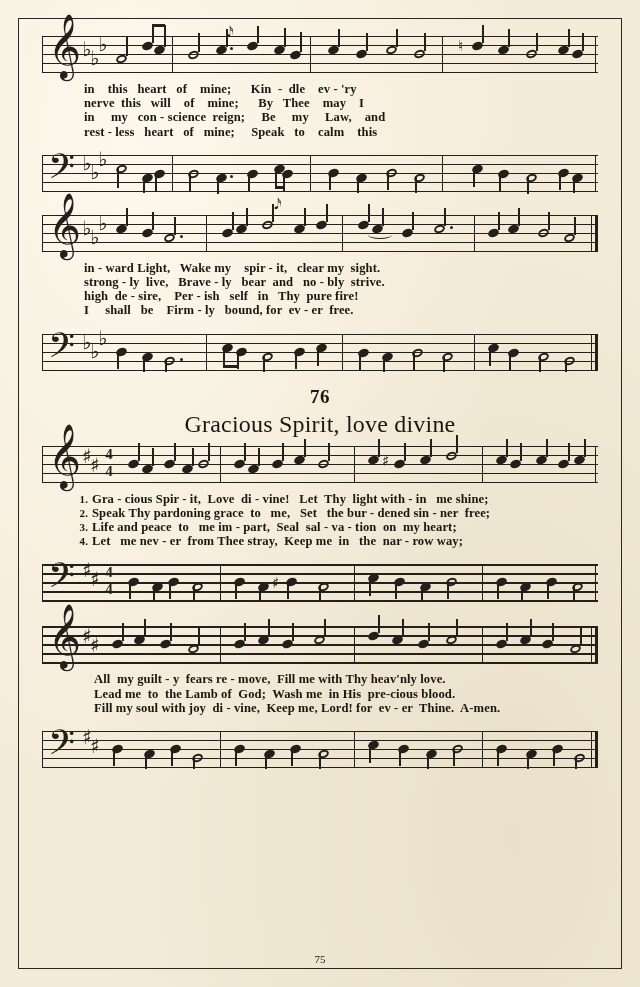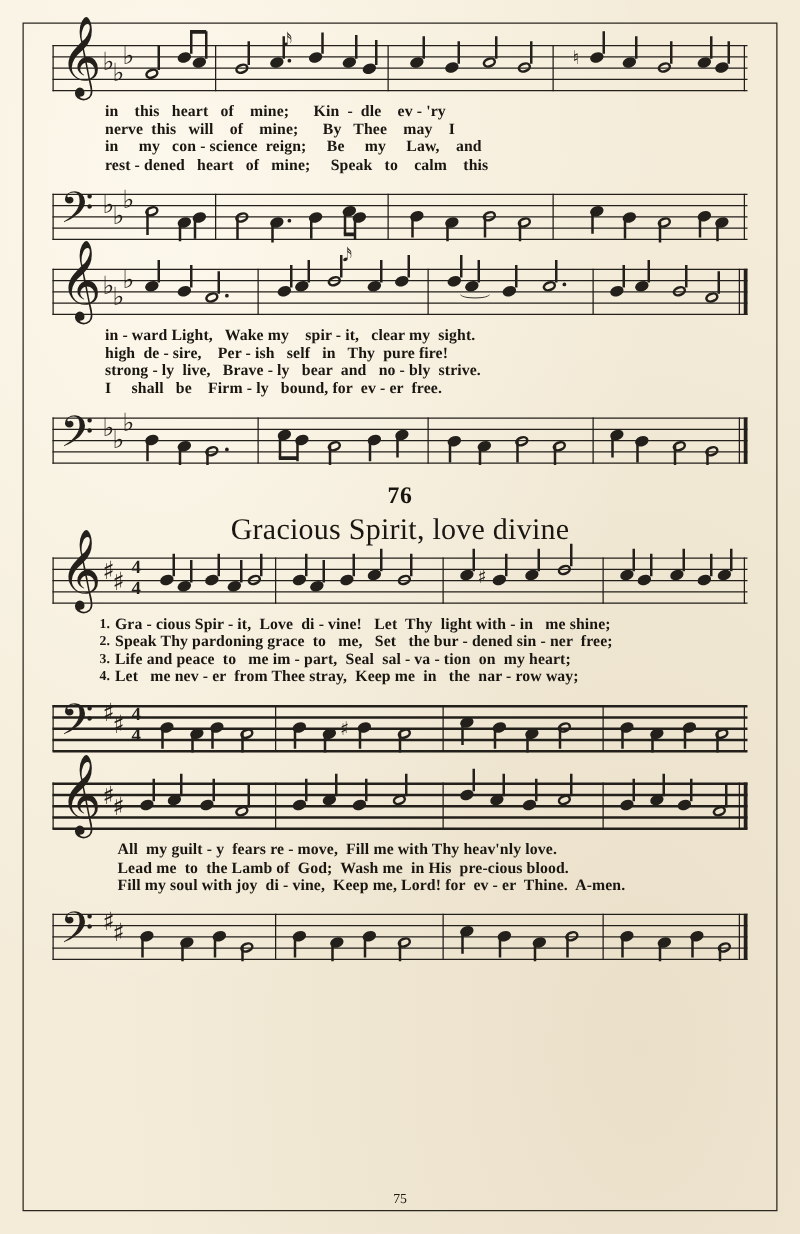--- a/index.html
+++ b/index.html
@@ -309,21 +309,21 @@
         <div class="stem" style="left:526px; top:-1px; height:18px;"></div>
         <div class="nh" style="left:530px; top:20px;"></div>
         <div class="stem" style="left:540px; top:3px; height:18px;"></div>
       </div>
     </div>
 
     <div class="lyrics" style="margin-top:6px;">
       <div class="lyric-row"><span class="txt" style="padding-left:42px;">in    this   heart   of    mine;      Kin  -  dle    ev - 'ry</span></div>
       <div class="lyric-row"><span class="txt" style="padding-left:42px;">nerve  this   will    of    mine;      By   Thee    may    I</span></div>
       <div class="lyric-row"><span class="txt" style="padding-left:42px;">in     my   con - science  reign;     Be     my     Law,    and</span></div>
-      <div class="lyric-row"><span class="txt" style="padding-left:42px;">rest - dened   heart   of   mine;     Speak   to    calm    this</span></div>
+      <div class="lyric-row"><span class="txt" style="padding-left:42px;">rest - less   heart   of   mine;     Speak   to    calm    this</span></div>
     </div>
 
     <div class="system" style="margin-top:10px;">
       <div class="staff">
         <div class="line l1"></div>
           <div class="line l2"></div>
           <div class="line l3"></div>
           <div class="line l4"></div>
           <div class="line l5"></div>
         <span class="clef bass">𝄢</span>
@@ -435,22 +435,22 @@
         <div class="stem" style="left:476px; top:-1px; height:18px;"></div>
         <div class="nh open" style="left:496px; top:20px;"></div>
         <div class="stem" style="left:506px; top:3px; height:18px;"></div>
         <div class="nh open" style="left:522px; top:25px;"></div>
         <div class="stem" style="left:532px; top:8px; height:18px;"></div>
       </div>
     </div>
 
     <div class="lyrics" style="margin-top:6px;">
       <div class="lyric-row"><span class="txt" style="padding-left:42px;">in - ward Light,   Wake my    spir - it,   clear my  sight.</span></div>
+      <div class="lyric-row"><span class="txt" style="padding-left:42px;">strong - ly  live,   Brave - ly   bear  and   no - bly  strive.</span></div>
       <div class="lyric-row"><span class="txt" style="padding-left:42px;">high  de - sire,    Per - ish   self   in   Thy  pure fire!</span></div>
-      <div class="lyric-row"><span class="txt" style="padding-left:42px;">strong - ly  live,   Brave - ly   bear  and   no - bly  strive.</span></div>
       <div class="lyric-row"><span class="txt" style="padding-left:42px;">I     shall   be    Firm - ly   bound, for  ev - er  free.</span></div>
     </div>
 
     <div class="system" style="margin-top:10px;">
       <div class="staff">
         <div class="line l1"></div>
           <div class="line l2"></div>
           <div class="line l3"></div>
           <div class="line l4"></div>
           <div class="line l5"></div>

